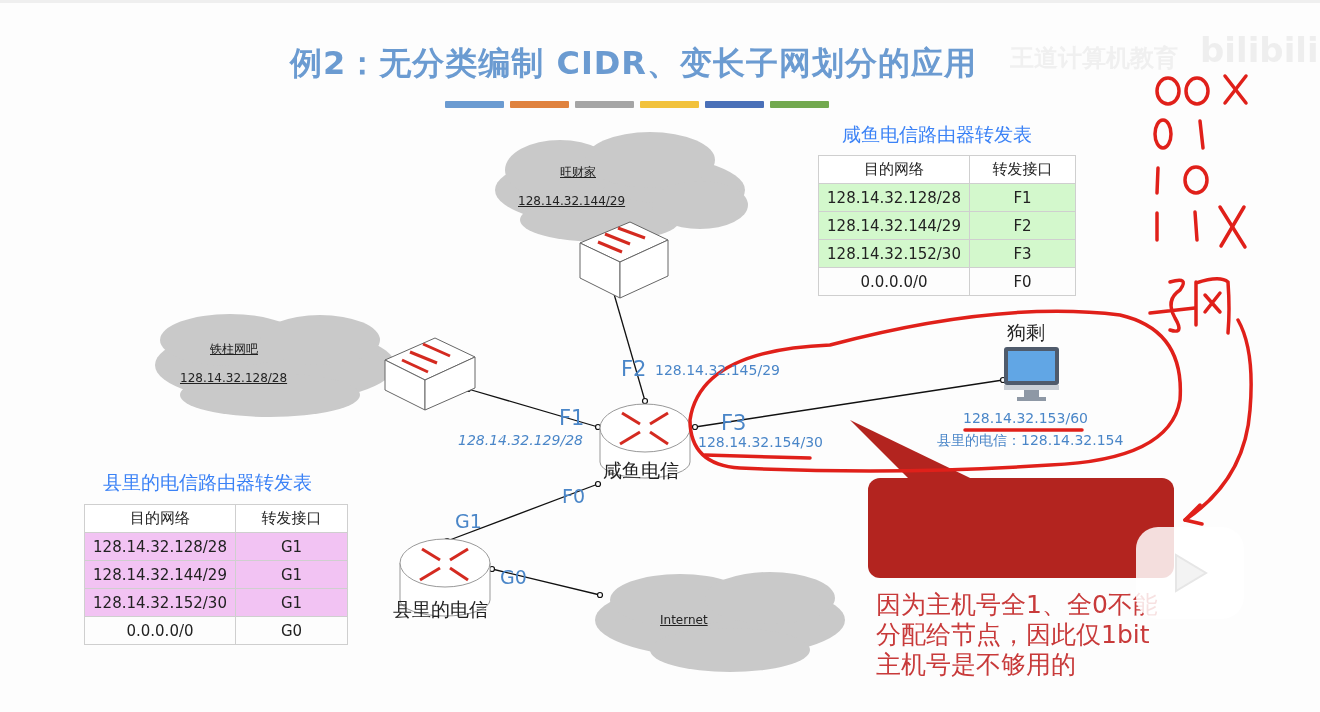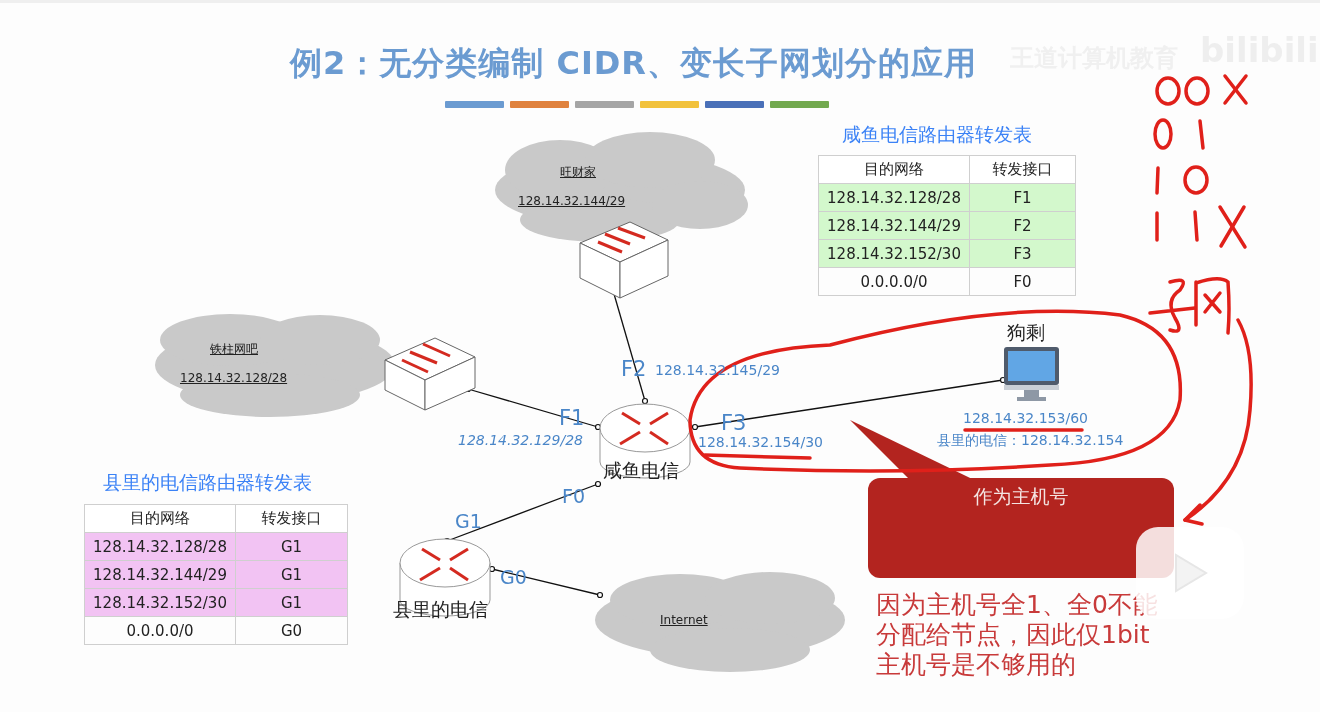--- a/index.html
+++ b/index.html
@@ -233,21 +233,20 @@
     <td class="hl" style="background: rgb(242, 195, 243);">G1</td>
   </tr>
   <tr>
     <td>0.0.0.0/0</td>
     <td>G0</td>
   </tr>
 </tbody>
   </table>
 
 <div class="callout">
-  <div>作为主机号</div>
 </div>
 <div class="note-red">因为主机号全1、全0不能分配给节点，因此仅1bit主机号是不够用的</div>
 
 <div class="play-badge">
   <svg width="108" height="92">
     <polygon points="40,28 40,64 70,46" fill="#f3f3f3" stroke="#e6e6e6" stroke-width="2"></polygon>
   </svg>
 </div>
 
 </body></html>

